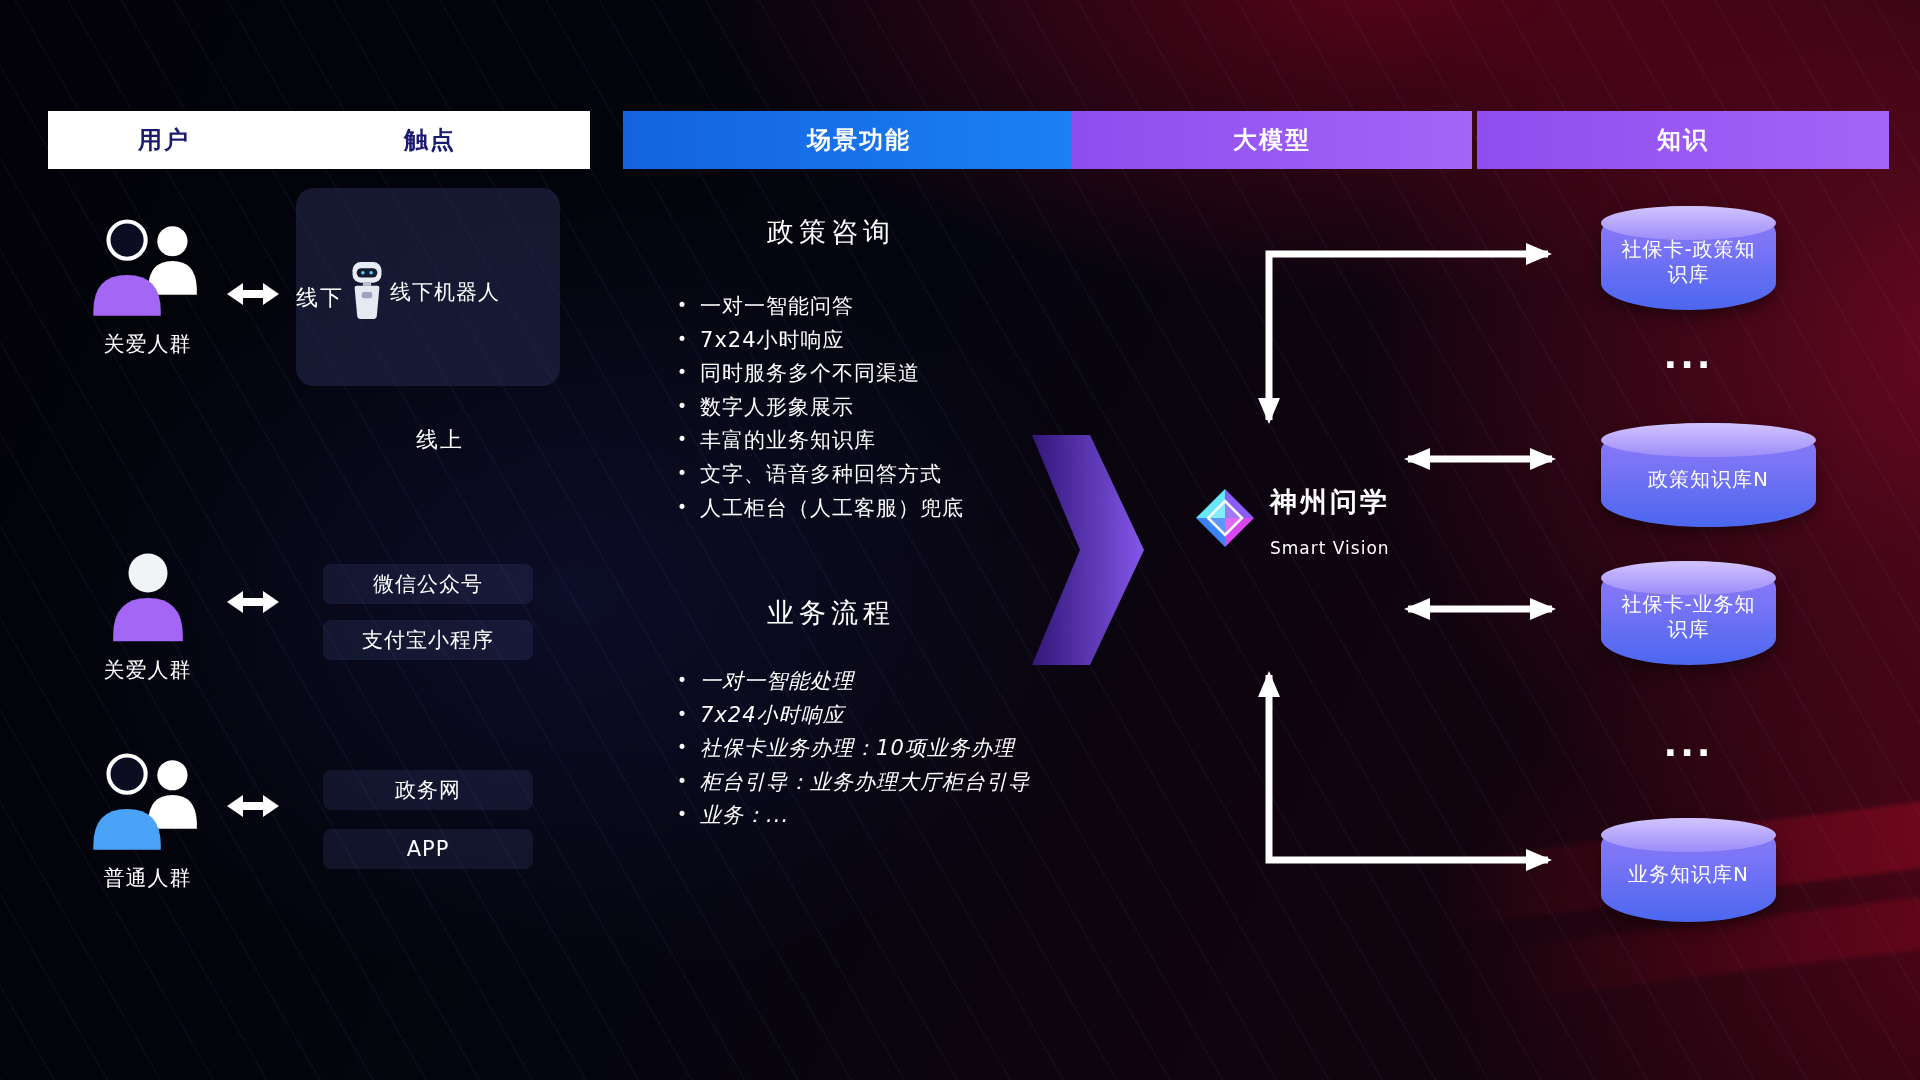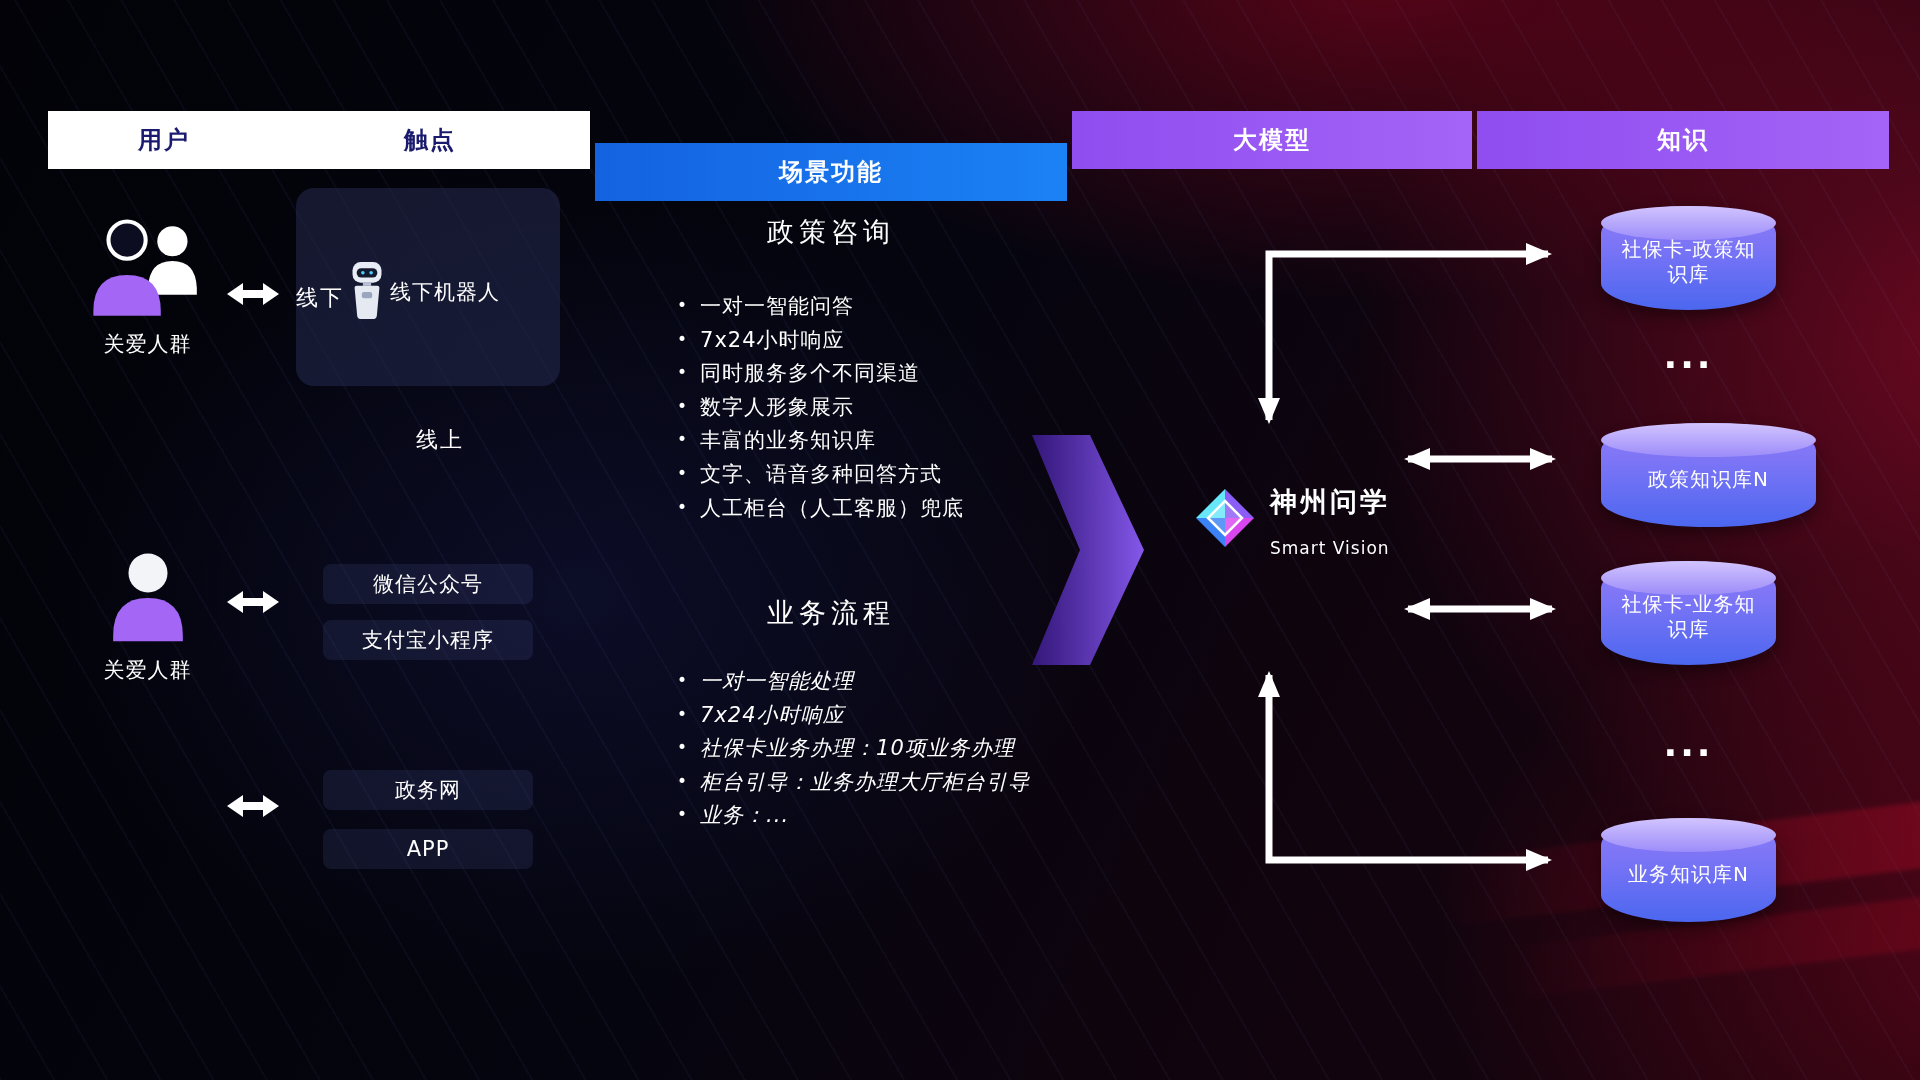--- a/index.html
+++ b/index.html
@@ -22,21 +22,21 @@
   #band2 { left:1500px; top:918px; width:500px; height:52px; transform:rotate(-7deg);
     background:linear-gradient(90deg, rgba(120,5,25,0), rgba(135,8,30,.5)); }
 
   .hdr { position:absolute; z-index:2; top:111px; height:58px; display:flex; align-items:center; justify-content:center;
     font-size:24px; font-weight:bold; letter-spacing:2px; }
   .hdr.white { background:#ffffff; color:#1a1a6e; }
   .hdr.blue  { background:linear-gradient(90deg,#1462e0,#1b82f5); color:#fff; }
   .hdr.purple{ background:linear-gradient(90deg,#8f4df0,#a464f6); color:#fff; }
   #h1 { left:33px;  width:232px;margin-left:15px; }
   #h2 { left:270px; width:320px; }
-  #h3 { left:595px; width:472px;margin-top:32px; }
+  #h3 { left:623px; width:472px; }
   #h4 { left:1072px; width:400px; }
   #h5 { left:1477px; width:412px; }
 
   .user-block { position:absolute; z-index:2; width:185px; text-align:center; }
   .user-block .ulabel { margin-top:8px; font-size:21px; letter-spacing:1px; }
   #user1 { left:55px; top:218px; }
   #user2 { left:55px; top:552px; }
   #user3 { left:55px; top:752px; }
 
   .tp-box { position:absolute; z-index:2; left:296px; top:188px; width:264px; height:198px;
@@ -105,20 +105,29 @@
   </div>
 
   <div class="user-block" id="user2">
     <svg width="76" height="92" viewBox="0 0 54 66">
       <circle cx="27" cy="15" r="14" fill="#f2f4f8"></circle>
       <path d="M2 60 q0-27 25-27 q25 0 25 27 v4 h-50 z" fill="#a366f5"></path>
     </svg>
     <div class="ulabel">关爱人群</div>
   </div>
 
+  <div class="user-block" id="user3">
+    <svg width="128" height="100" viewBox="0 0 110 86">
+      <circle cx="76" cy="20" r="13" fill="#ffffff"></circle>
+      <path d="M55 60 q1-23 21-23 q20 0 21 23 l0 6 h-42 z" fill="#ffffff"></path>
+      <circle cx="37" cy="19" r="16" fill="#0d0d22" stroke="#ffffff" stroke-width="3.5"></circle>
+      <path d="M8 80 q0-31 29-31 q29 0 29 31 v4 h-58 z" fill="#4aa3f7"></path>
+    </svg>
+    <div class="ulabel">普通人群</div>
+  </div>
 
   <div class="tp-box">
     <div class="tp-title">线下</div>
     <svg class="tp-robot" width="46" height="60" viewBox="0 0 44 58">
       <rect x="8" y="0" width="28" height="20" rx="8" fill="#e8ecf4"></rect>
       <rect x="12" y="6" width="20" height="9" rx="4.5" fill="#141a2e"></rect>
       <circle cx="18" cy="10.5" r="1.7" fill="#4dd0ff"></circle>
       <circle cx="26" cy="10.5" r="1.7" fill="#4dd0ff"></circle>
       <rect x="18" y="20" width="8" height="3" fill="#b9c2d4"></rect>
       <path d="M12 23 h20 q2 0 2 2 l-2.5 27 q-.3 3 -3 3 h-13 q-2.7 0 -3 -3 L10 25 q0 -2 2 -2 z" fill="#e4e9f2"></path>

